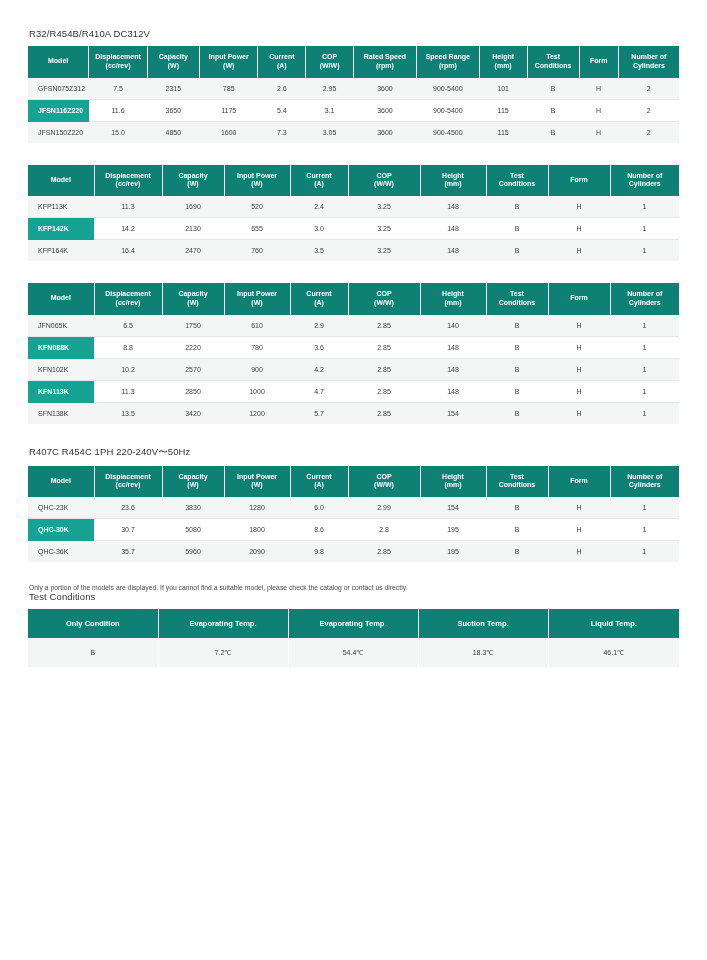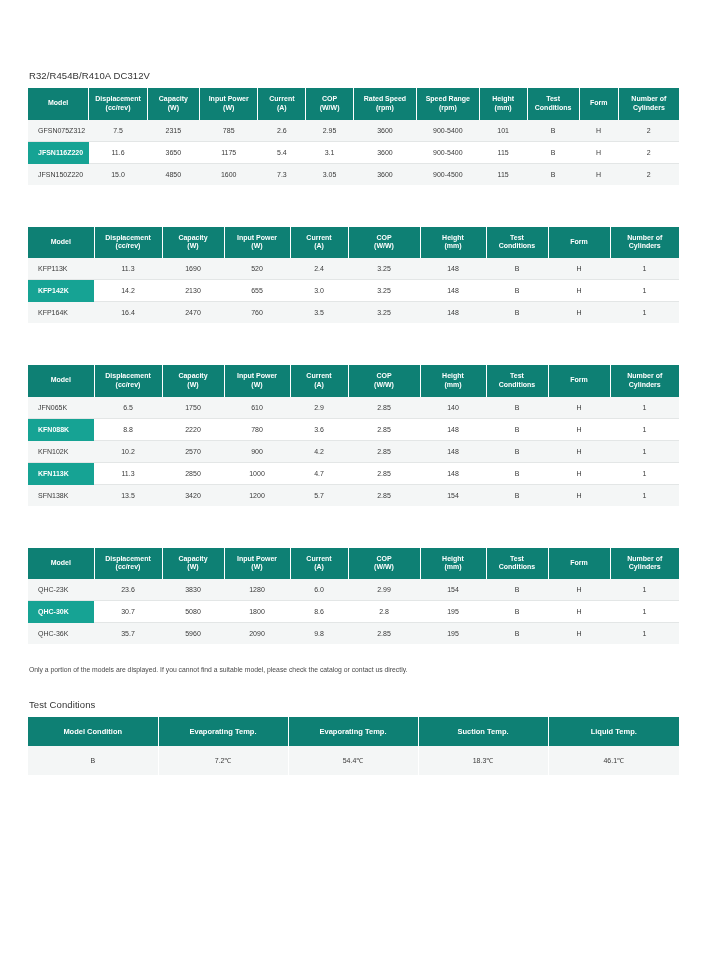--- a/index.html
+++ b/index.html
@@ -16,21 +16,20 @@
   }
   .page {
     width: 707px;
     min-height: 960px;
     box-sizing: border-box;
     padding: 28px 28px 18px 28px;
     background: #ffffff;
   }
   .section {
     margin-bottom: 22px;
-    margin-top: 42px;
   }
   .section-title {
     font-size: 9.5px;
     color: #333333;
     margin: 0 0 7px 1px;
     letter-spacing: 0.1px;
   }
   table.spec {
     width: 651px;
     border-collapse: collapse;
@@ -73,21 +72,20 @@
   }
   table.spec tr:last-child td {
     border-bottom: none;
   }
   .note {
     font-size: 6.8px;
     color: #4a4a4a;
     margin: 8px 0 0 1px;
   }
   .tc-section {
-    margin-top: 26px;
   }
   table.tc {
     width: 651px;
     border-collapse: collapse;
     table-layout: fixed;
   }
   table.tc th {
     background: #0e8074;
     color: #ffffff;
     font-size: 7.5px;
@@ -345,20 +343,21 @@
               <td>2.85</td>
               <td>154</td>
               <td>B</td>
               <td>H</td>
               <td>1</td>
             </tr>
           </tbody>
         </table>
       </div>
       <div class="section">
+        <div class="section-title">R407C R454C 1PH 220-240V〜50Hz</div>
         <table class="spec">
           <colgroup>
             <col style="width: 66px;">
             <col style="width: 68px;">
             <col style="width: 62px;">
             <col style="width: 66px;">
             <col style="width: 58px;">
             <col style="width: 72px;">
             <col style="width: 66px;">
             <col style="width: 62px;">
@@ -428,21 +427,21 @@
     <table class="tc">
       <colgroup id="tc-colgroup">
           <col style="width: 130px;">
           <col style="width: 130px;">
           <col style="width: 130px;">
           <col style="width: 130px;">
           <col style="width: 131px;">
         </colgroup>
       <thead>
           <tr id="tc-head">
-            <th>Model Condition</th>
+            <th>Only Condition</th>
             <th>Evaporating Temp.</th>
             <th>Evaporating Temp.</th>
             <th>Suction Temp.</th>
             <th>Liquid Temp.</th>
           </tr>
         </thead>
       <tbody id="tc-body">
           <tr>
             <td>B</td>
             <td>7.2℃</td>

